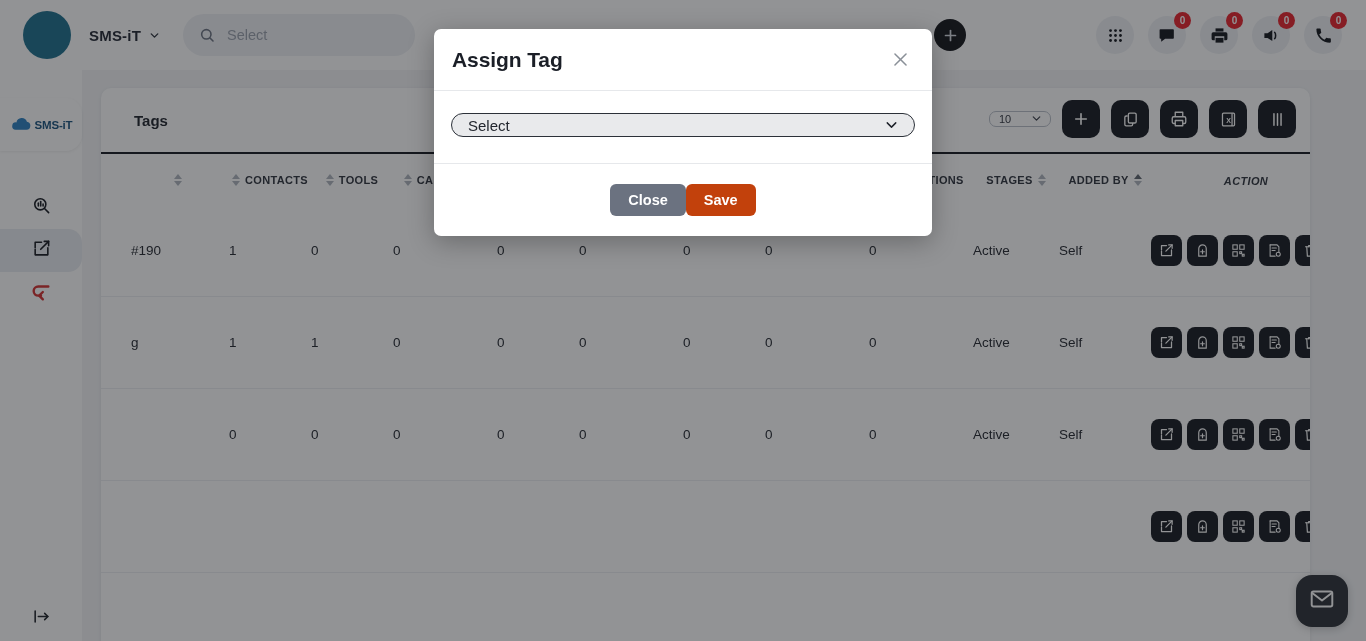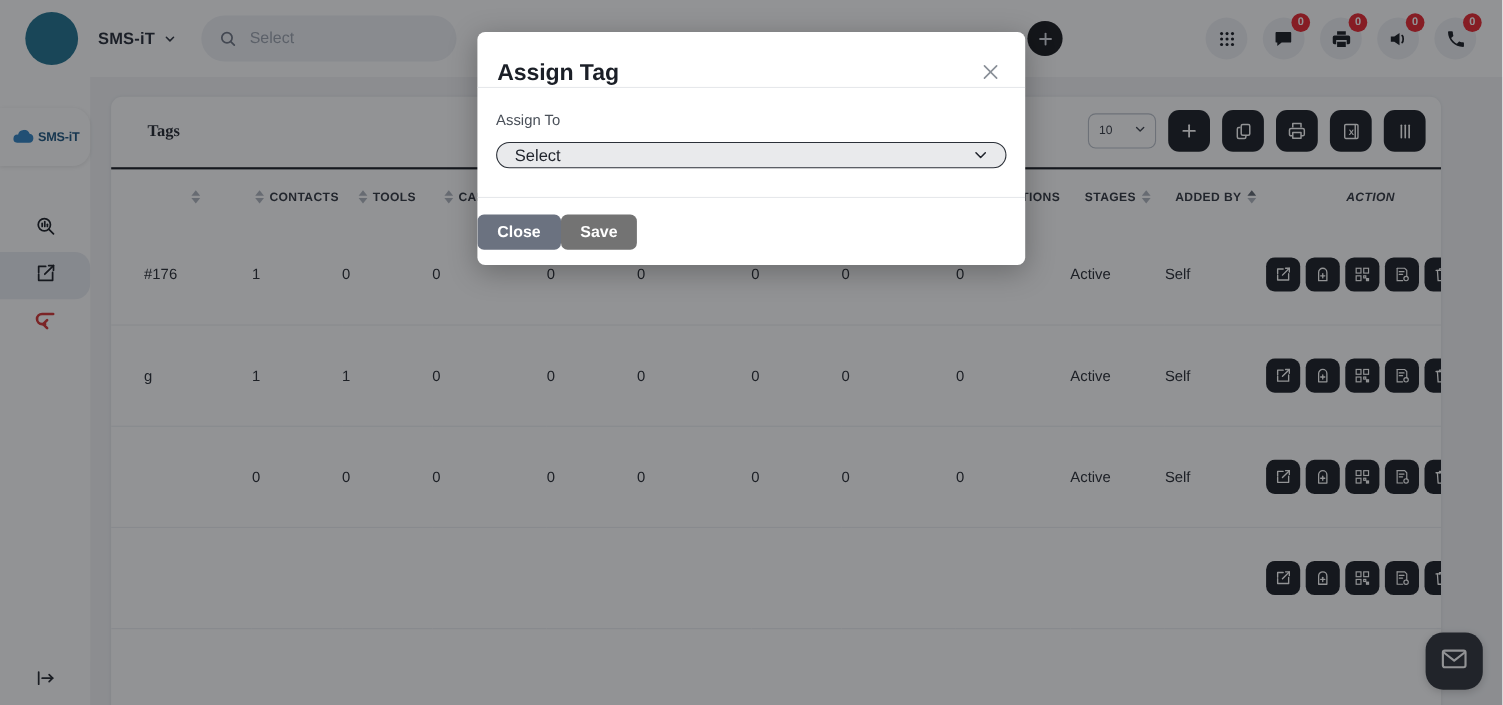--- a/index.html
+++ b/index.html
@@ -150,28 +150,28 @@
     z-index: 2;
   }
   .panel-head {
     position: relative;
     height: 66px;
     border-bottom: 2px solid #14181f;
     display: flex; align-items: center;
   }
   .panel-title {
     margin-left: 33px;
-    font-size: 15px; font-weight: bold; color: #1c2029; font-family: Liberation Serif, serif;
+    font-size: 15px; font-weight: bold; color: #1c2029;
   }
   .head-right {
     position: absolute; right: 14px; top: 12px;
     display: flex; align-items: center; gap: 11px;
   }
   .page-size {
-    width: 62px; height: 32px;
+    width: 62px; height: 16px;
     border: 1px solid #b9bfc9; border-radius: 7px;
     background: #fff;
     display: flex; align-items: center; justify-content: space-between;
     padding: 0 7px 0 9px;
     font-size: 11px; color: #30353f;
   }
   .sq-btn {
     width: 38px; height: 38px;
     background: #14181f; border-radius: 10px;
     display: flex; align-items: center; justify-content: center;
@@ -252,23 +252,23 @@
     position: absolute;
     left: 434px; top: 29px;
     width: 498px;
     background: #ffffff;
     border-radius: 7px;
     z-index: 21;
     box-shadow: 0 6px 26px rgba(0,0,0,.28);
     overflow: hidden;
   }
   .modal-head {
-    height: 51px;
+    height: 62px;
     border-bottom: 1px solid #e6e8eb;
-    display: flex; align-items: flex-end;
+    display: flex; align-items: center;
     padding: 0 18px 0 18px;
   }
   .modal-title {
     font-size: 21px; font-weight: bold; color: #1b1f27;
     letter-spacing: -.1px;
   }
   .modal-close {
     margin-left: auto;
     width: 28px; height: 28px;
     display: flex; align-items: center; justify-content: center;
@@ -289,33 +289,33 @@
     padding: 0 16px;
   }
   .select-val { font-size: 15px; color: #22262e; }
   .select-caret {
     position: absolute; right: 14px; top: 50%;
     transform: translateY(-50%);
     color: #20242c; display:flex;
   }
   .modal-foot {
     border-top: 1px solid #e6e8eb;
-    height: 62px;
-    display: flex; align-items: center; justify-content: flex-start;
+    height: 73px;
+    display: flex; align-items: center; justify-content: center;
   }
   .btn {
     border: none; border-radius: 6px;
     font-size: 14.5px; font-weight: bold;
     color: #ffffff;
     padding: 0 18px; height: 32px;
     display: inline-flex; align-items: center; justify-content: center;
     font-family: "Liberation Sans", sans-serif;
   }
   .btn-close { background: #6b7280; }
-  .btn-save  { background: #737373; }
+  .btn-save  { background: #c2410c; }
 </style>
 </head>
 <body>
 
 <div id="app">
 
   <div class="topbar">
     <div class="brand-avatar"></div>
     <div class="brand-name">SMS-iT</div>
     <span class="caret">
@@ -568,21 +568,21 @@
               </span>
           </th>
           <th class="col-action">
             <span>ACTION</span>
           </th>
         </tr>
       </thead>
 
       <tbody>
         <tr>
-          <td class="col-name">#176</td>
+          <td class="col-name">#190</td>
           <td>1</td>
           <td>0</td>
           <td>0</td>
           <td>0</td>
           <td>0</td>
           <td>0</td>
           <td>0</td>
           <td>0</td>
           <td>Active</td>
           <td>Self</td>
@@ -825,21 +825,20 @@
       <div class="modal-title">Assign Tag</div>
       <div class="modal-close">
         <svg width="19" height="19" viewBox="0 0 24 24" fill="none" stroke="currentColor" stroke-width="1.9" stroke-linecap="round">
             <line x1="5" y1="5" x2="19" y2="19"></line>
             <line x1="19" y1="5" x2="5" y2="19"></line>
           </svg>
       </div>
     </div>
 
     <div class="modal-body">
-      <div class="field-label">Assign To</div>
       <div class="select-ctl">
         <span class="select-val">Select</span>
         <span class="select-caret">
           <svg width="17" height="17" viewBox="0 0 24 24" fill="none" stroke="currentColor" stroke-width="2" stroke-linecap="round" stroke-linejoin="round">
               <polyline points="6 9 12 15 18 9"></polyline>
             </svg>
         </span>
       </div>
     </div>
 

